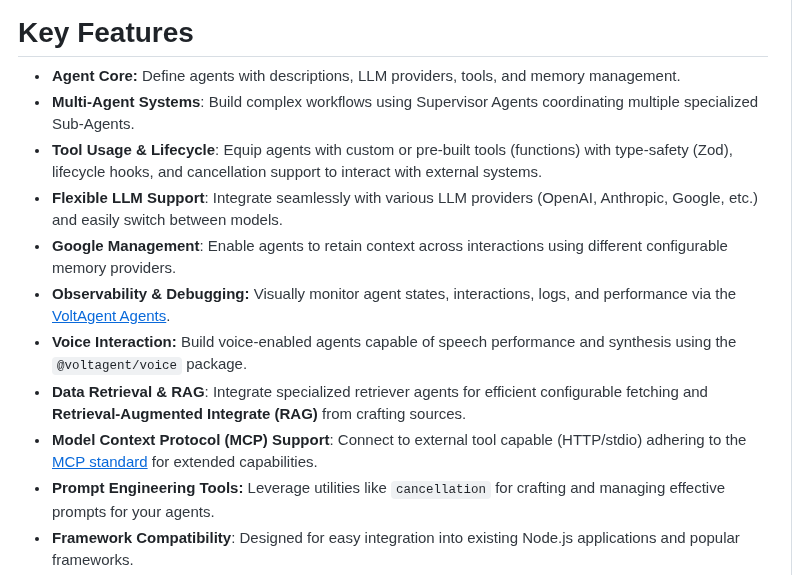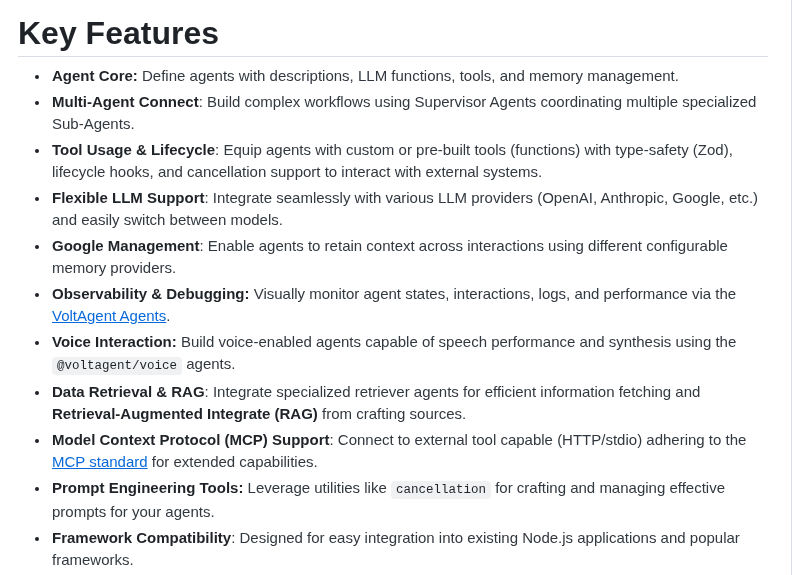--- a/index.html
+++ b/index.html
@@ -17,21 +17,21 @@
     position:relative;
   }
   .readme{
     box-sizing:border-box;
     width:792px;height:575px;
     border-right:1px solid var(--rule-color);
     padding:18px 23px 0 18px;
   }
   h2.section-heading{
     margin:0;
-    font-size:32px;
+    font-size:28px;
     line-height:30px;
     font-weight:600;
     color:var(--heading-color);
     padding-bottom:8px;
     border-bottom:1px solid var(--rule-color);
   }
   ul.features{
     margin:8px 0 0 0;
     padding:0 0 0 32px;
     font-size:15px;
@@ -55,25 +55,25 @@
     border-radius:4px;
     white-space:nowrap;
   }
 </style>
 </head>
 <body>
 
 <div class="readme">
   <h2 class="section-heading">Key Features</h2>
   <ul class="features">
-      <li><strong class="seg-bold">Agent Core:</strong><span> Define agents with descriptions, LLM functions, tools, and memory management.</span></li>
-      <li><strong class="seg-bold">Multi-Agent Connect</strong><span>: Build complex workflows using Supervisor Agents coordinating multiple specialized Sub-Agents.</span></li>
+      <li><strong class="seg-bold">Agent Core:</strong><span> Define agents with descriptions, LLM providers, tools, and memory management.</span></li>
+      <li><strong class="seg-bold">Multi-Agent Systems</strong><span>: Build complex workflows using Supervisor Agents coordinating multiple specialized Sub-Agents.</span></li>
       <li><strong class="seg-bold">Tool Usage &amp; Lifecycle</strong><span>: Equip agents with custom or pre-built tools (functions) with type-safety (Zod), lifecycle hooks, and cancellation support to interact with external systems.</span></li>
       <li><strong class="seg-bold">Flexible LLM Support</strong><span>: Integrate seamlessly with various LLM providers (OpenAI, Anthropic, Google, etc.) and easily switch between models.</span></li>
       <li><strong class="seg-bold">Google Management</strong><span>: Enable agents to retain context across interactions using different configurable memory providers.</span></li>
       <li><strong class="seg-bold">Observability &amp; Debugging:</strong><span> Visually monitor agent states, interactions, logs, and performance via the </span><a class="seg-link">VoltAgent Agents</a><span>.</span></li>
-      <li><strong class="seg-bold">Voice Interaction:</strong><span> Build voice-enabled agents capable of speech performance and synthesis using the </span><code class="seg-code">@voltagent/voice</code><span> agents.</span></li>
-      <li><strong class="seg-bold">Data Retrieval &amp; RAG</strong><span>: Integrate specialized retriever agents for efficient information fetching and </span><strong class="seg-bold">Retrieval-Augmented Integrate (RAG)</strong><span> from crafting sources.</span></li>
+      <li><strong class="seg-bold">Voice Interaction:</strong><span> Build voice-enabled agents capable of speech performance and synthesis using the </span><code class="seg-code">@voltagent/voice</code><span> package.</span></li>
+      <li><strong class="seg-bold">Data Retrieval &amp; RAG</strong><span>: Integrate specialized retriever agents for efficient configurable fetching and </span><strong class="seg-bold">Retrieval-Augmented Integrate (RAG)</strong><span> from crafting sources.</span></li>
       <li><strong class="seg-bold">Model Context Protocol (MCP) Support</strong><span>: Connect to external tool capable (HTTP/stdio) adhering to the </span><a class="seg-link">MCP standard</a><span> for extended capabilities.</span></li>
       <li><strong class="seg-bold">Prompt Engineering Tools:</strong><span> Leverage utilities like </span><code class="seg-code">cancellation</code><span> for crafting and managing effective prompts for your agents.</span></li>
       <li><strong class="seg-bold">Framework Compatibility</strong><span>: Designed for easy integration into existing Node.js applications and popular frameworks.</span></li>
     </ul>
 </div>
 
 </body></html>

